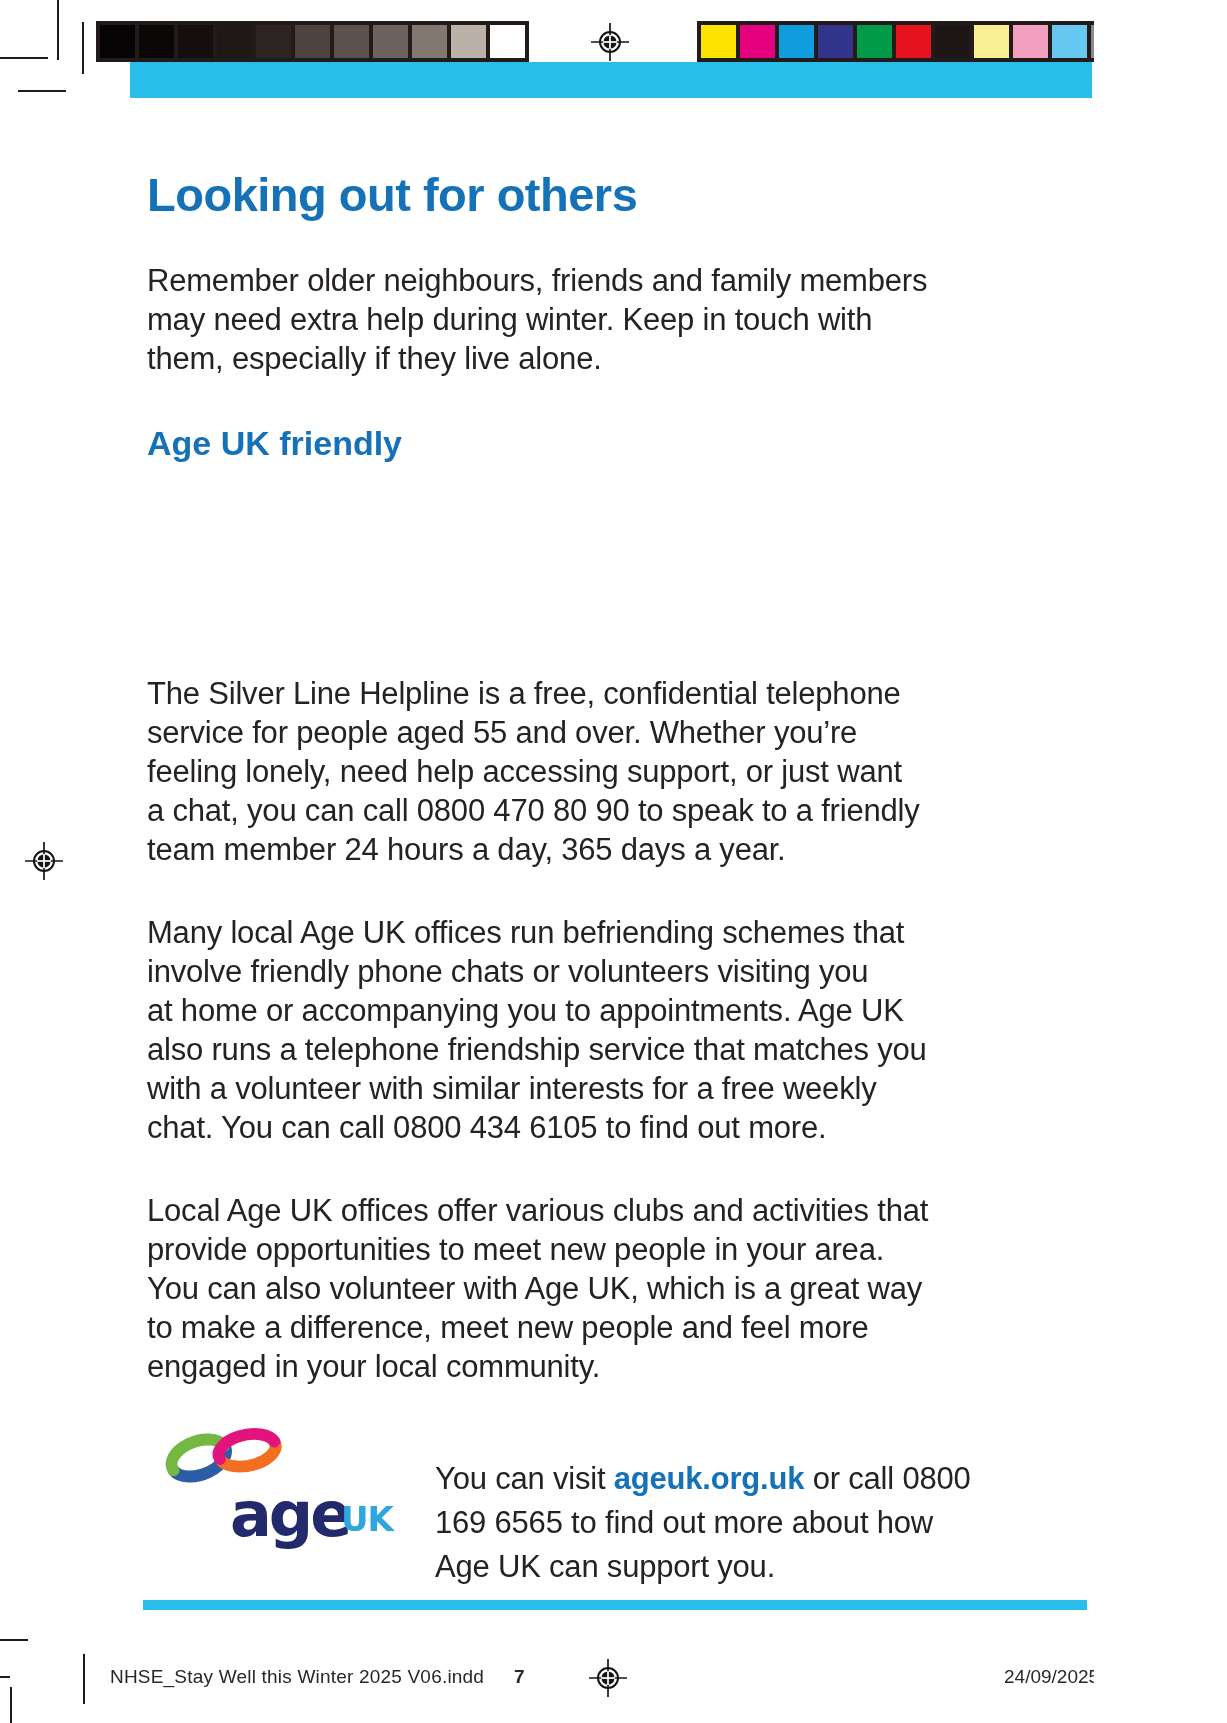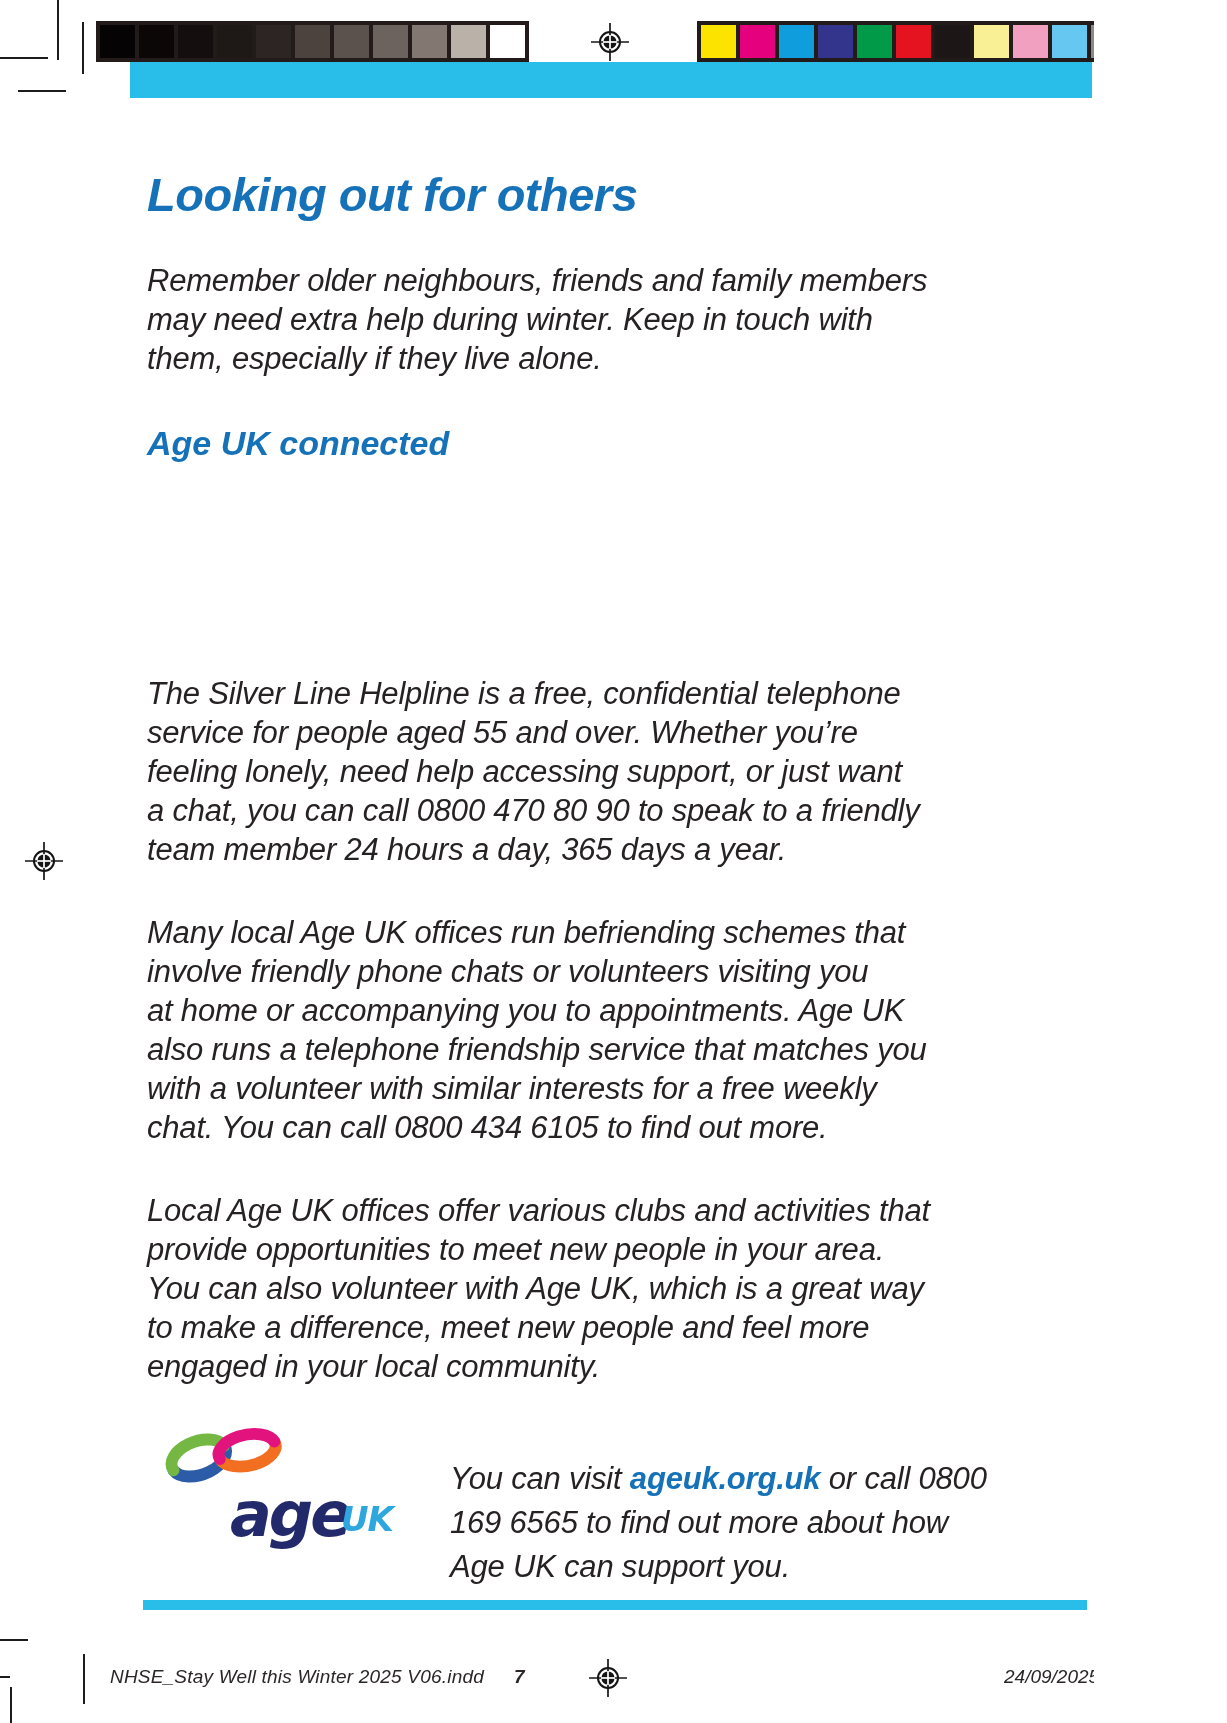--- a/index.html
+++ b/index.html
@@ -1,17 +1,17 @@
 <!DOCTYPE html>
 <html style="--accent-blue: #1571b8; --cyan-bar: #29bdea; --text-dark: #262223; --logo-navy: #232a6b; --logo-light-blue: #2ea6de;"><head>
 <meta charset="utf-8">
 <style>
   html,body{margin:0;padding:0;background:#ffffff;}
   #page{position:relative;width:1094px;height:1723px;background:#fff;overflow:hidden;
-        font-family:"Liberation Sans",sans-serif;font-style:italic;}
+        font-family:"Liberation Sans",sans-serif;}
 
   
   .bar-frame{position:absolute;top:21px;display:flex;gap:4px;padding:4px;background:#221b19;}
   .bar-frame .swatch{width:35px;height:33px;}
 
   
   .cyan-top{position:absolute;left:130px;top:62px;width:962px;height:36px;background:var(--cyan-bar);}
   .cyan-bottom{position:absolute;left:143px;top:1600px;width:944px;height:10px;background:var(--cyan-bar);}
 
   
@@ -25,21 +25,21 @@
          letter-spacing:-0.5px;color:var(--accent-blue);white-space:pre;}
   .subhead{position:absolute;left:147px;top:396px;font-size:34px;font-weight:bold;
          color:var(--accent-blue);white-space:pre;}
   .bodytext{position:absolute;left:147px;color:var(--text-dark);font-size:31px;
          line-height:39px;white-space:pre;letter-spacing:-0.2px;}
   .p-intro{top:230px;}
   .p-lead{top:520px;}
   .p-silver{top:643px;}
   .p-befriend{top:882px;}
   .p-clubs{top:1160px;}
-  .p-cta{left:450px;top:1426px;line-height:44px;}
+  .p-cta{left:435px;top:1426px;line-height:44px;}
   .cta-link{font-weight:bold;color:var(--accent-blue);text-decoration:none;cursor:pointer;}
 
   
   .logo{position:absolute;left:158px;top:1420px;width:280px;height:140px;}
   .logo .ribbon{position:absolute;left:0;top:2px;}
   .logo .word-age{position:absolute;left:72px;top:58px;font-family:"DejaVu Sans",sans-serif;
         font-weight:bold;font-size:62px;letter-spacing:-3px;color:var(--logo-navy);}
   .logo .word-uk{position:absolute;left:183px;top:79px;font-family:"DejaVu Sans",sans-serif;
         font-weight:bold;font-size:34px;letter-spacing:-1px;color:var(--logo-light-blue);}
 
@@ -133,21 +133,21 @@
 
   <div class="cyan-top"></div>
   <div class="cyan-bottom"></div>
 
   <h1 class="title">Looking out for others</h1>
 
   <p class="bodytext p-intro">Remember older neighbours, friends and family members
 may need extra help during winter. Keep in touch with
 them, especially if they live alone.</p>
 
-  <h2 class="subhead">Age UK connected</h2>
+  <h2 class="subhead">Age UK friendly</h2>
 
 
   <p class="bodytext p-silver">The Silver Line Helpline is a free, confidential telephone
 service for people aged 55 and over. Whether you’re
 feeling lonely, need help accessing support, or just want
 a chat, you can call 0800 470 80 90 to speak to a friendly
 team member 24 hours a day, 365 days a year.</p>
 
   <p class="bodytext p-befriend">Many local Age UK offices run befriending schemes that
 involve friendly phone chats or volunteers visiting you

